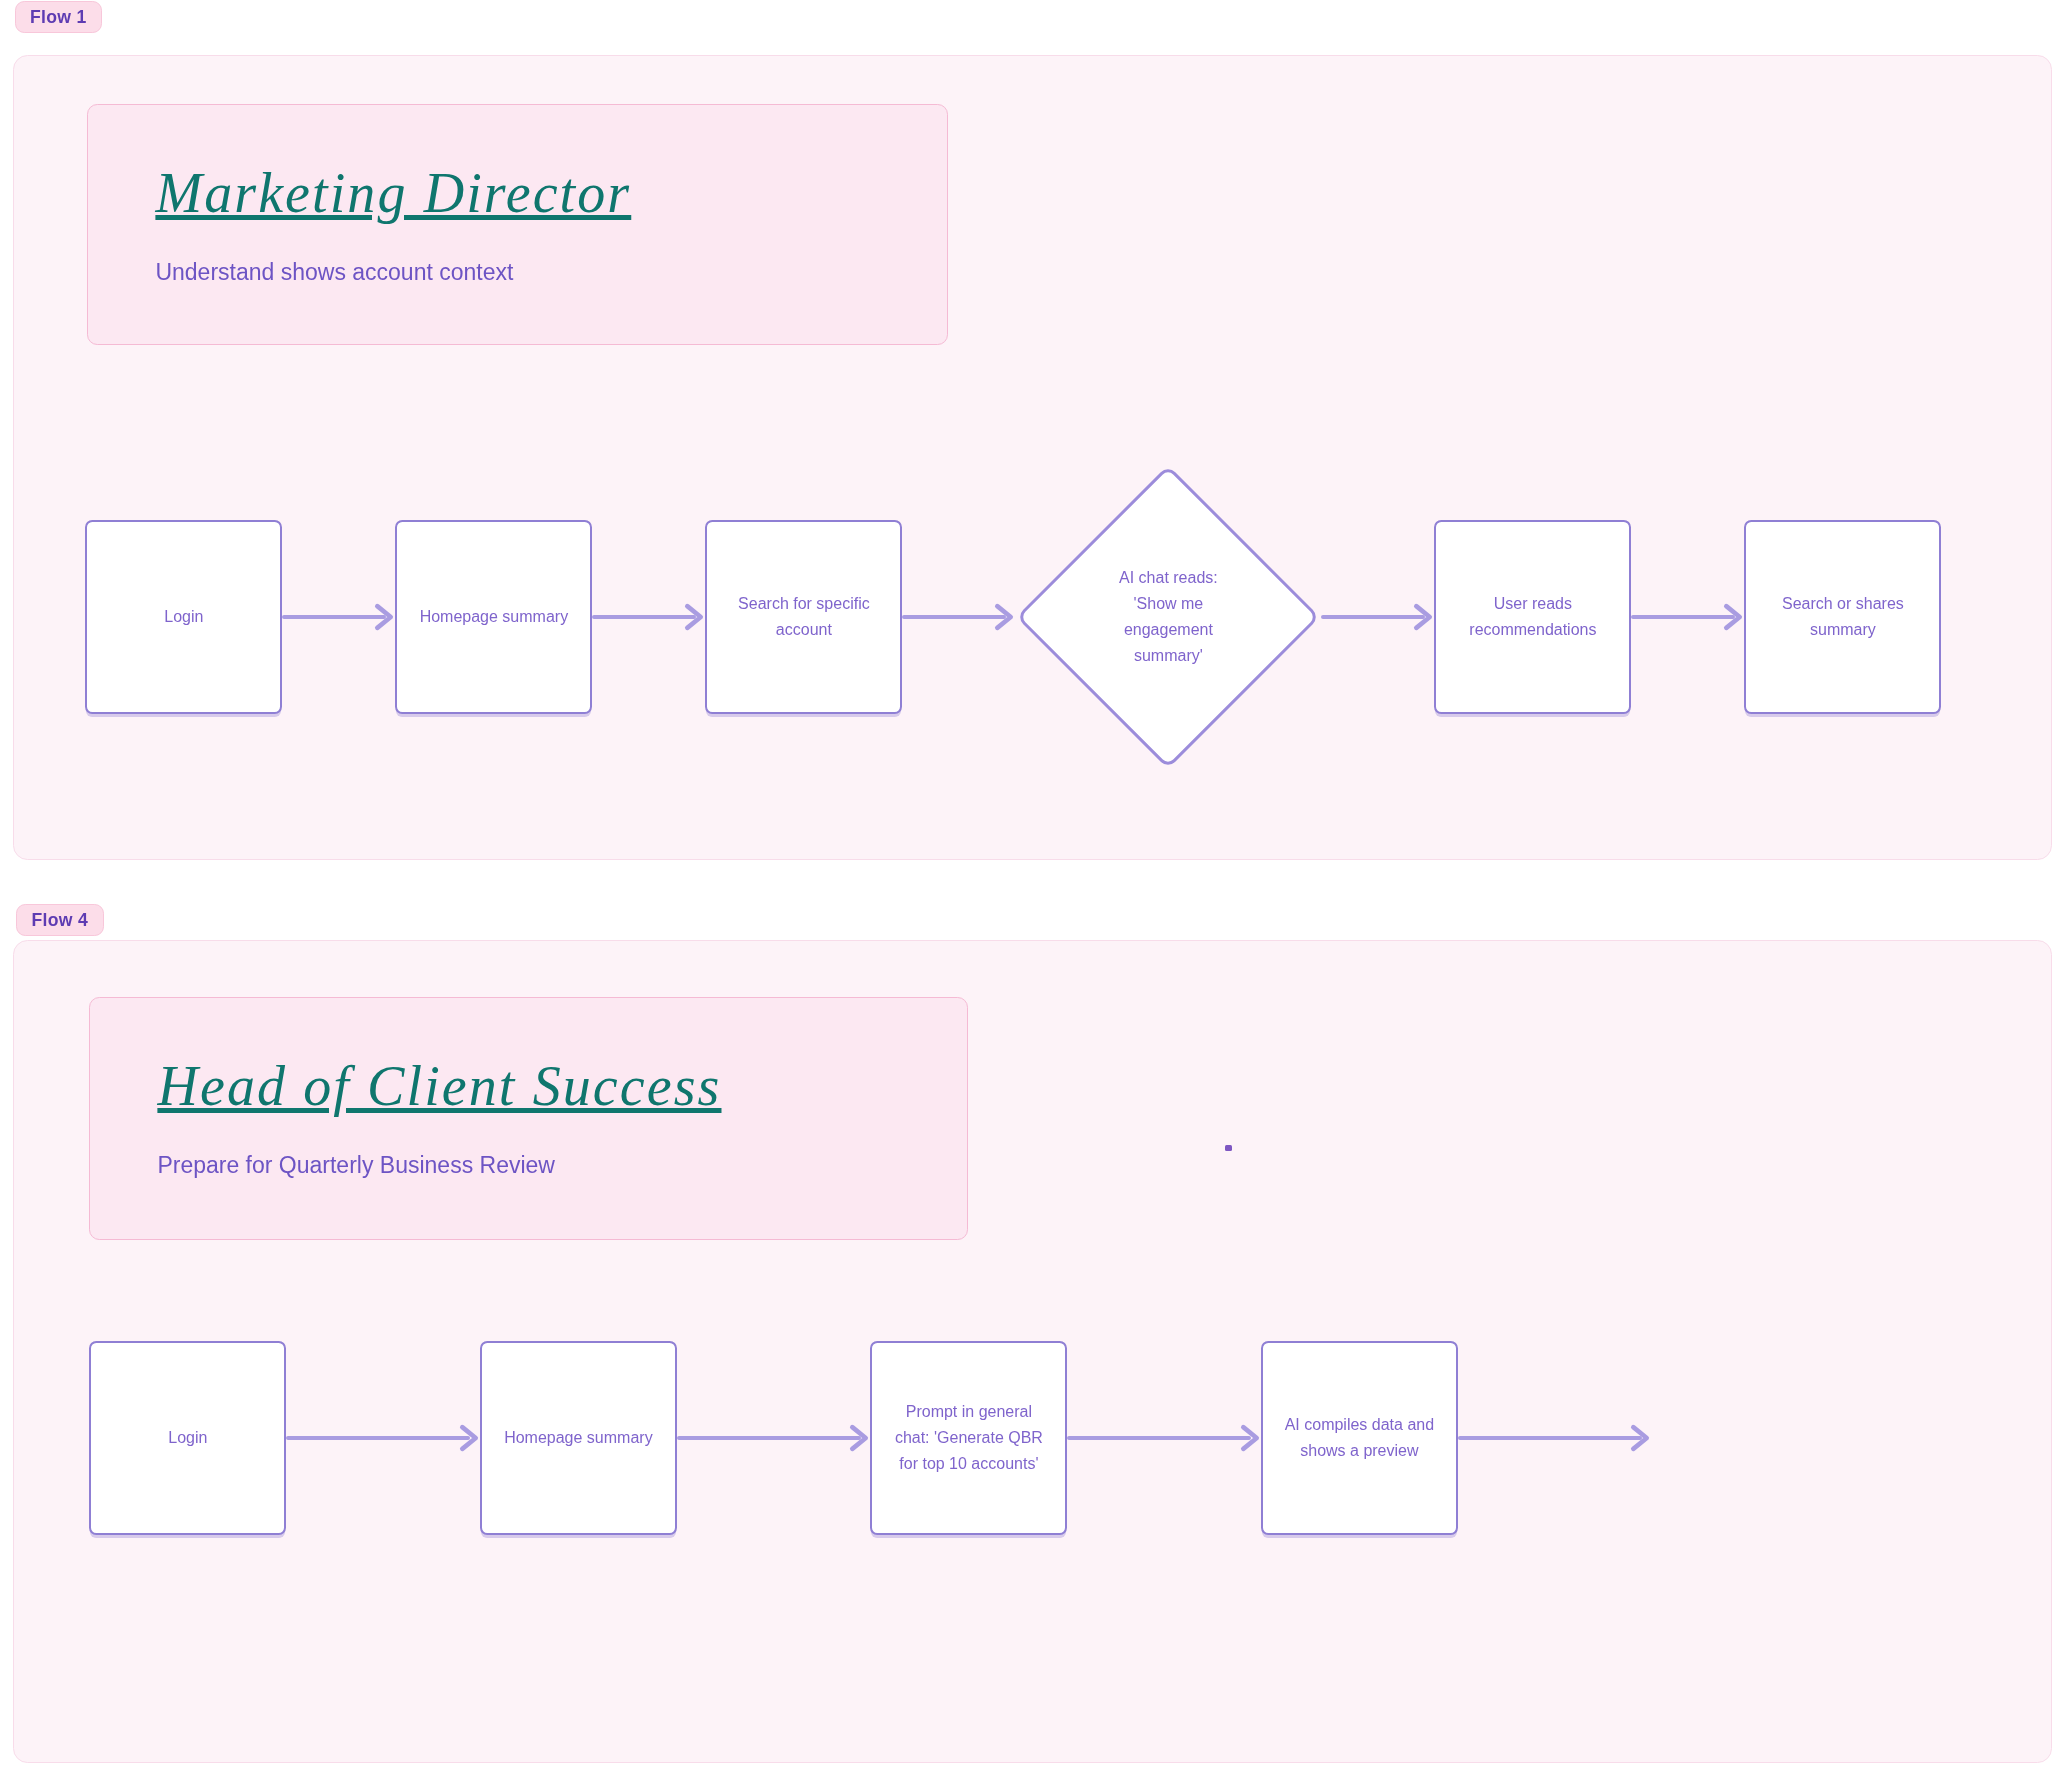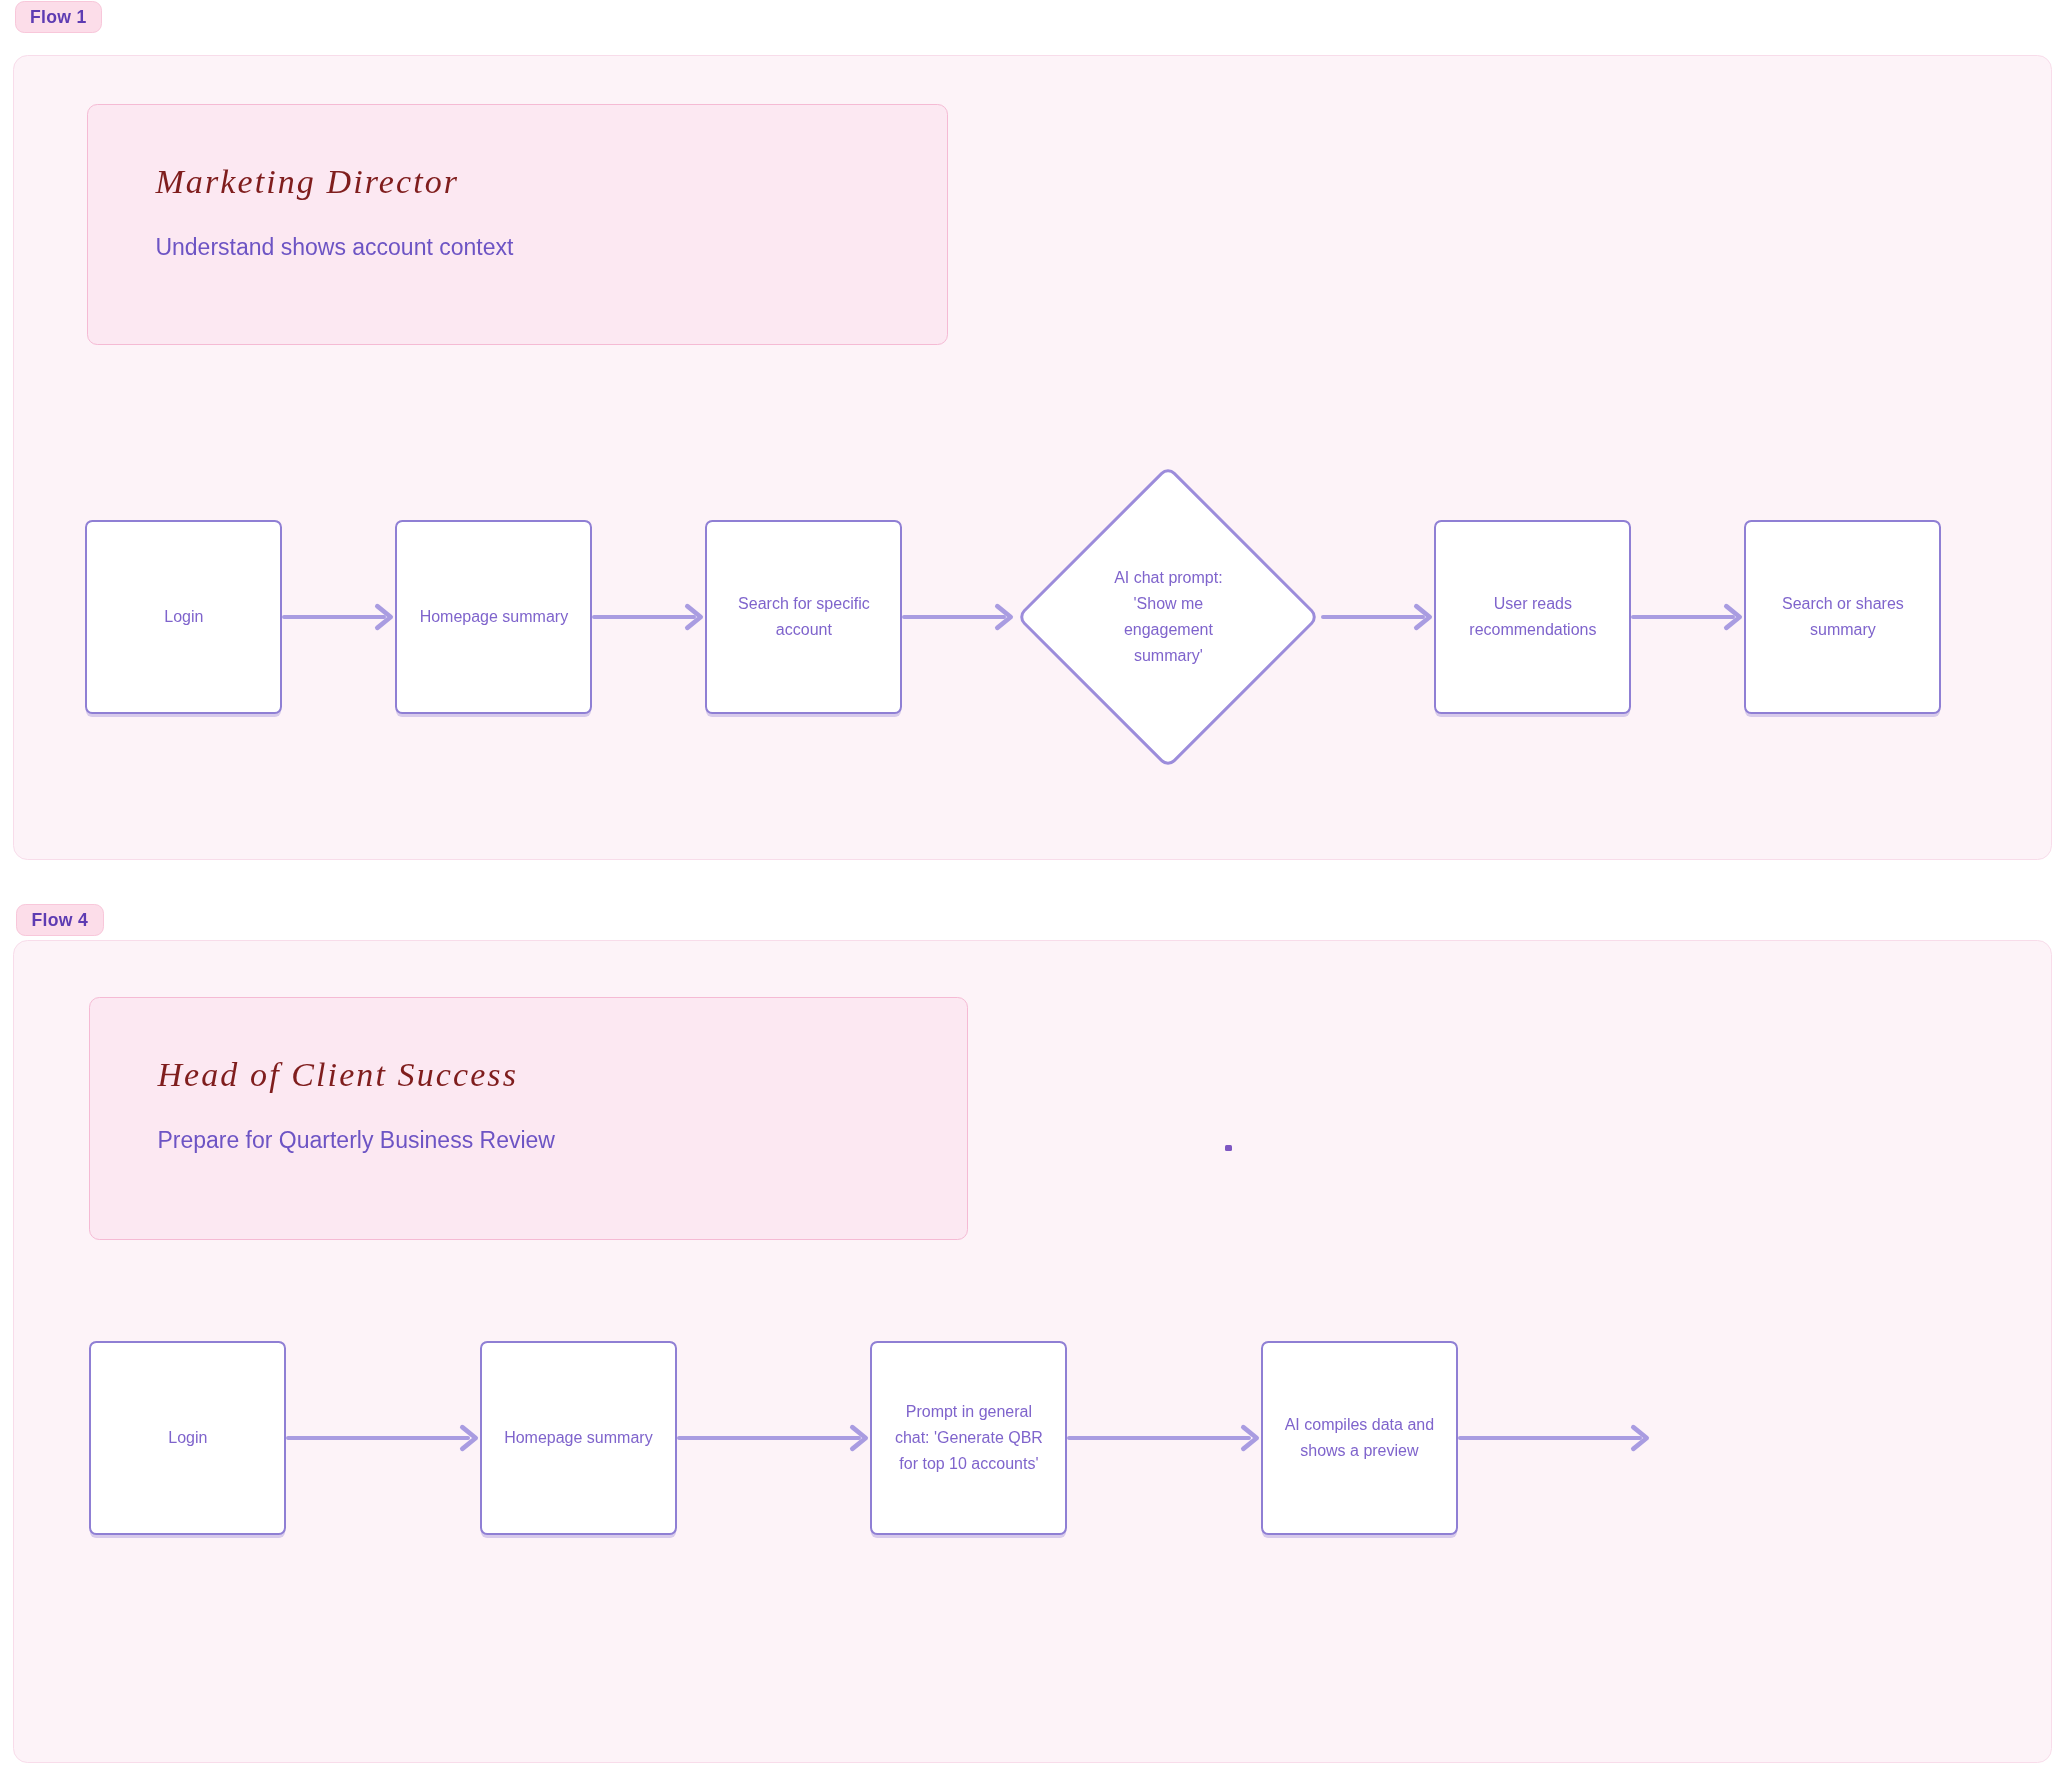--- a/index.html
+++ b/index.html
@@ -43,25 +43,26 @@
     border-radius:10.3px;
     box-sizing:border-box;
     padding:58px 31px 0 67px;
   }
   #persona-card-1{left:73px;top:48px;width:861px;height:241px;}
   #persona-card-2{left:75px;top:56px;width:879px;height:243px;}
   .persona-name{
     font-family:cursive;
     font-style:italic;
     font-weight:500;
-    font-size:34px;
+    font-size:56px;
     line-height:1.1;
-    color:#7f1d1d;
+    color:#0f766e;
     letter-spacing:2.1px;
     white-space:nowrap;
+    text-decoration:underline;
   }
   .persona-goal{
     margin-top:34px;
     font-size:23px;
     font-weight:500;
     color:#6d54c4;
     white-space:nowrap;
   }
   
   .flow-row{
@@ -181,21 +182,21 @@
           <span class="node-label">Search for specific account</span>
         </div>
         <div class="arrow">
           <div class="arrow-line"></div>
           <svg class="arrow-head" width="22" height="32" viewBox="0 0 42 62">
             <path d="M8 10 L34 31 L8 52" fill="none" stroke="#a99ce1" stroke-width="9" stroke-linecap="round" stroke-linejoin="round"></path>
           </svg>
         </div>
         <div class="diamond">
           <div class="diamond-shape"></div>
-          <div class="diamond-label">AI chat prompt: 'Show me engagement summary'</div>
+          <div class="diamond-label">AI chat reads: 'Show me engagement summary'</div>
         </div>
         <div class="arrow">
           <div class="arrow-line"></div>
           <svg class="arrow-head" width="22" height="32" viewBox="0 0 42 62">
             <path d="M8 10 L34 31 L8 52" fill="none" stroke="#a99ce1" stroke-width="9" stroke-linecap="round" stroke-linejoin="round"></path>
           </svg>
         </div>
         <div class="node">
           <span class="node-label">User reads recommendations</span>
         </div>

